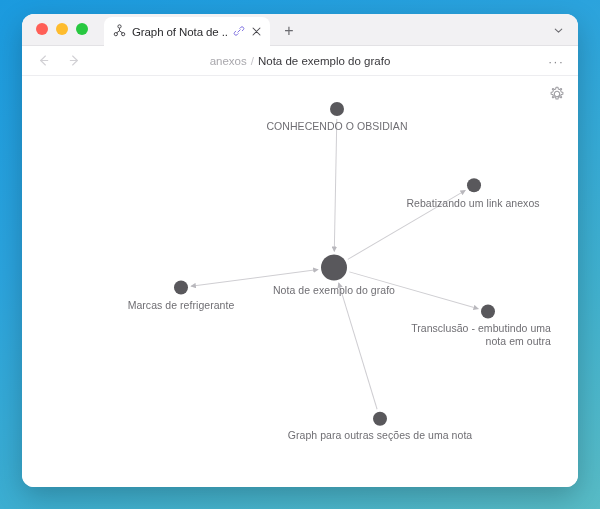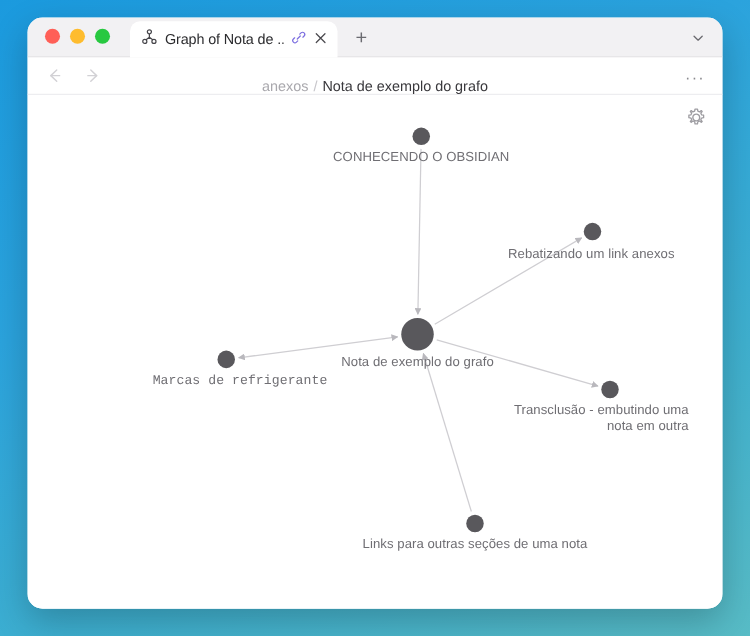--- a/index.html
+++ b/index.html
@@ -83,21 +83,21 @@
     flex:0 0 auto;
     border-bottom:1px solid #ededf0;
   }
   #navbtns {
     position:absolute; left:14px; top:0; height:30px;
     display:flex; align-items:center; gap:16px;
   }
   .navarrow { color:#d2d1d5; font-size:14px; line-height:1; cursor:default; display:block; }
   #breadcrumb {
     position:absolute; left:0; right:0; top:0; height:30px;
-    display:flex; align-items:flex-end; justify-content:center;
+    display:flex; align-items:center; justify-content:center;
     font-size:11.5px; gap:4px;
   }
   #bc-parent { color:#a9a8ad; }
   #bc-sep    { color:#c6c5ca; }
   #bc-current{ color:#39383c; }
   #toolmore {
     position:absolute; right:14px; top:0; height:30px;
     display:flex; align-items:center;
     color:#8a898e; font-size:13px; letter-spacing:1px;
     cursor:pointer;
@@ -222,23 +222,23 @@
           <circle cx="159" cy="211" r="7" fill="#59585c"></circle>
           <circle cx="466" cy="235" r="7" fill="#59585c"></circle>
           <circle cx="358" cy="342" r="7" fill="#59585c"></circle>
         </g>
     </svg>
 
     <div id="labels-layer">
         <div class="node-label" style="left: 315px; top: 44px;">CONHECENDO O OBSIDIAN</div>
         <div class="node-label" style="left: 451px; top: 121px;">Rebatizando um link anexos</div>
         <div class="node-label" style="left: 312px; top: 208px;">Nota de exemplo do grafo</div>
-        <div class="node-label" style="left: 170px; top: 223px; font-family: Liberation Mono, monospace;">Marcas de refrigerante</div>
+        <div class="node-label" style="left: 159px; top: 223px;">Marcas de refrigerante</div>
         <div class="node-label wrap" style="left: 454px; top: 246px; width: 150px;">Transclusão - embutindo uma nota em outra</div>
-        <div class="node-label" style="left: 358px; top: 353px;">Links para outras seções de uma nota</div>
+        <div class="node-label" style="left: 358px; top: 353px;">Graph para outras seções de uma nota</div>
       </div>
 
     <div id="gear">
       <svg width="16" height="16" viewBox="0 0 20 20">
         <path d="M10 6.6 a3.4 3.4 0 1 0 0 6.8 a3.4 3.4 0 1 0 0 -6.8 Z" fill="none" stroke="#9d9ca1" stroke-width="1.4"></path>
         <path d="M10 1.6 l1.25 0 0.35 2.1 1.75 0.72 1.65 -1.35 0.9 0.9 -1.35 1.65 0.72 1.75 2.1 0.35 0 1.25 0 1.25 -2.1 0.35 -0.72 1.75 1.35 1.65 -0.9 0.9 -1.65 -1.35 -1.75 0.72 -0.35 2.1 -1.25 0 -1.25 0 -0.35 -2.1 -1.75 -0.72 -1.65 1.35 -0.9 -0.9 1.35 -1.65 -0.72 -1.75 -2.1 -0.35 0 -1.25 0 -1.25 2.1 -0.35 0.72 -1.75 -1.35 -1.65 0.9 -0.9 1.65 1.35 1.75 -0.72 0.35 -2.1 Z" fill="none" stroke="#9d9ca1" stroke-width="1.3" stroke-linejoin="round"></path>
       </svg>
     </div>
   </div>
 </div>

